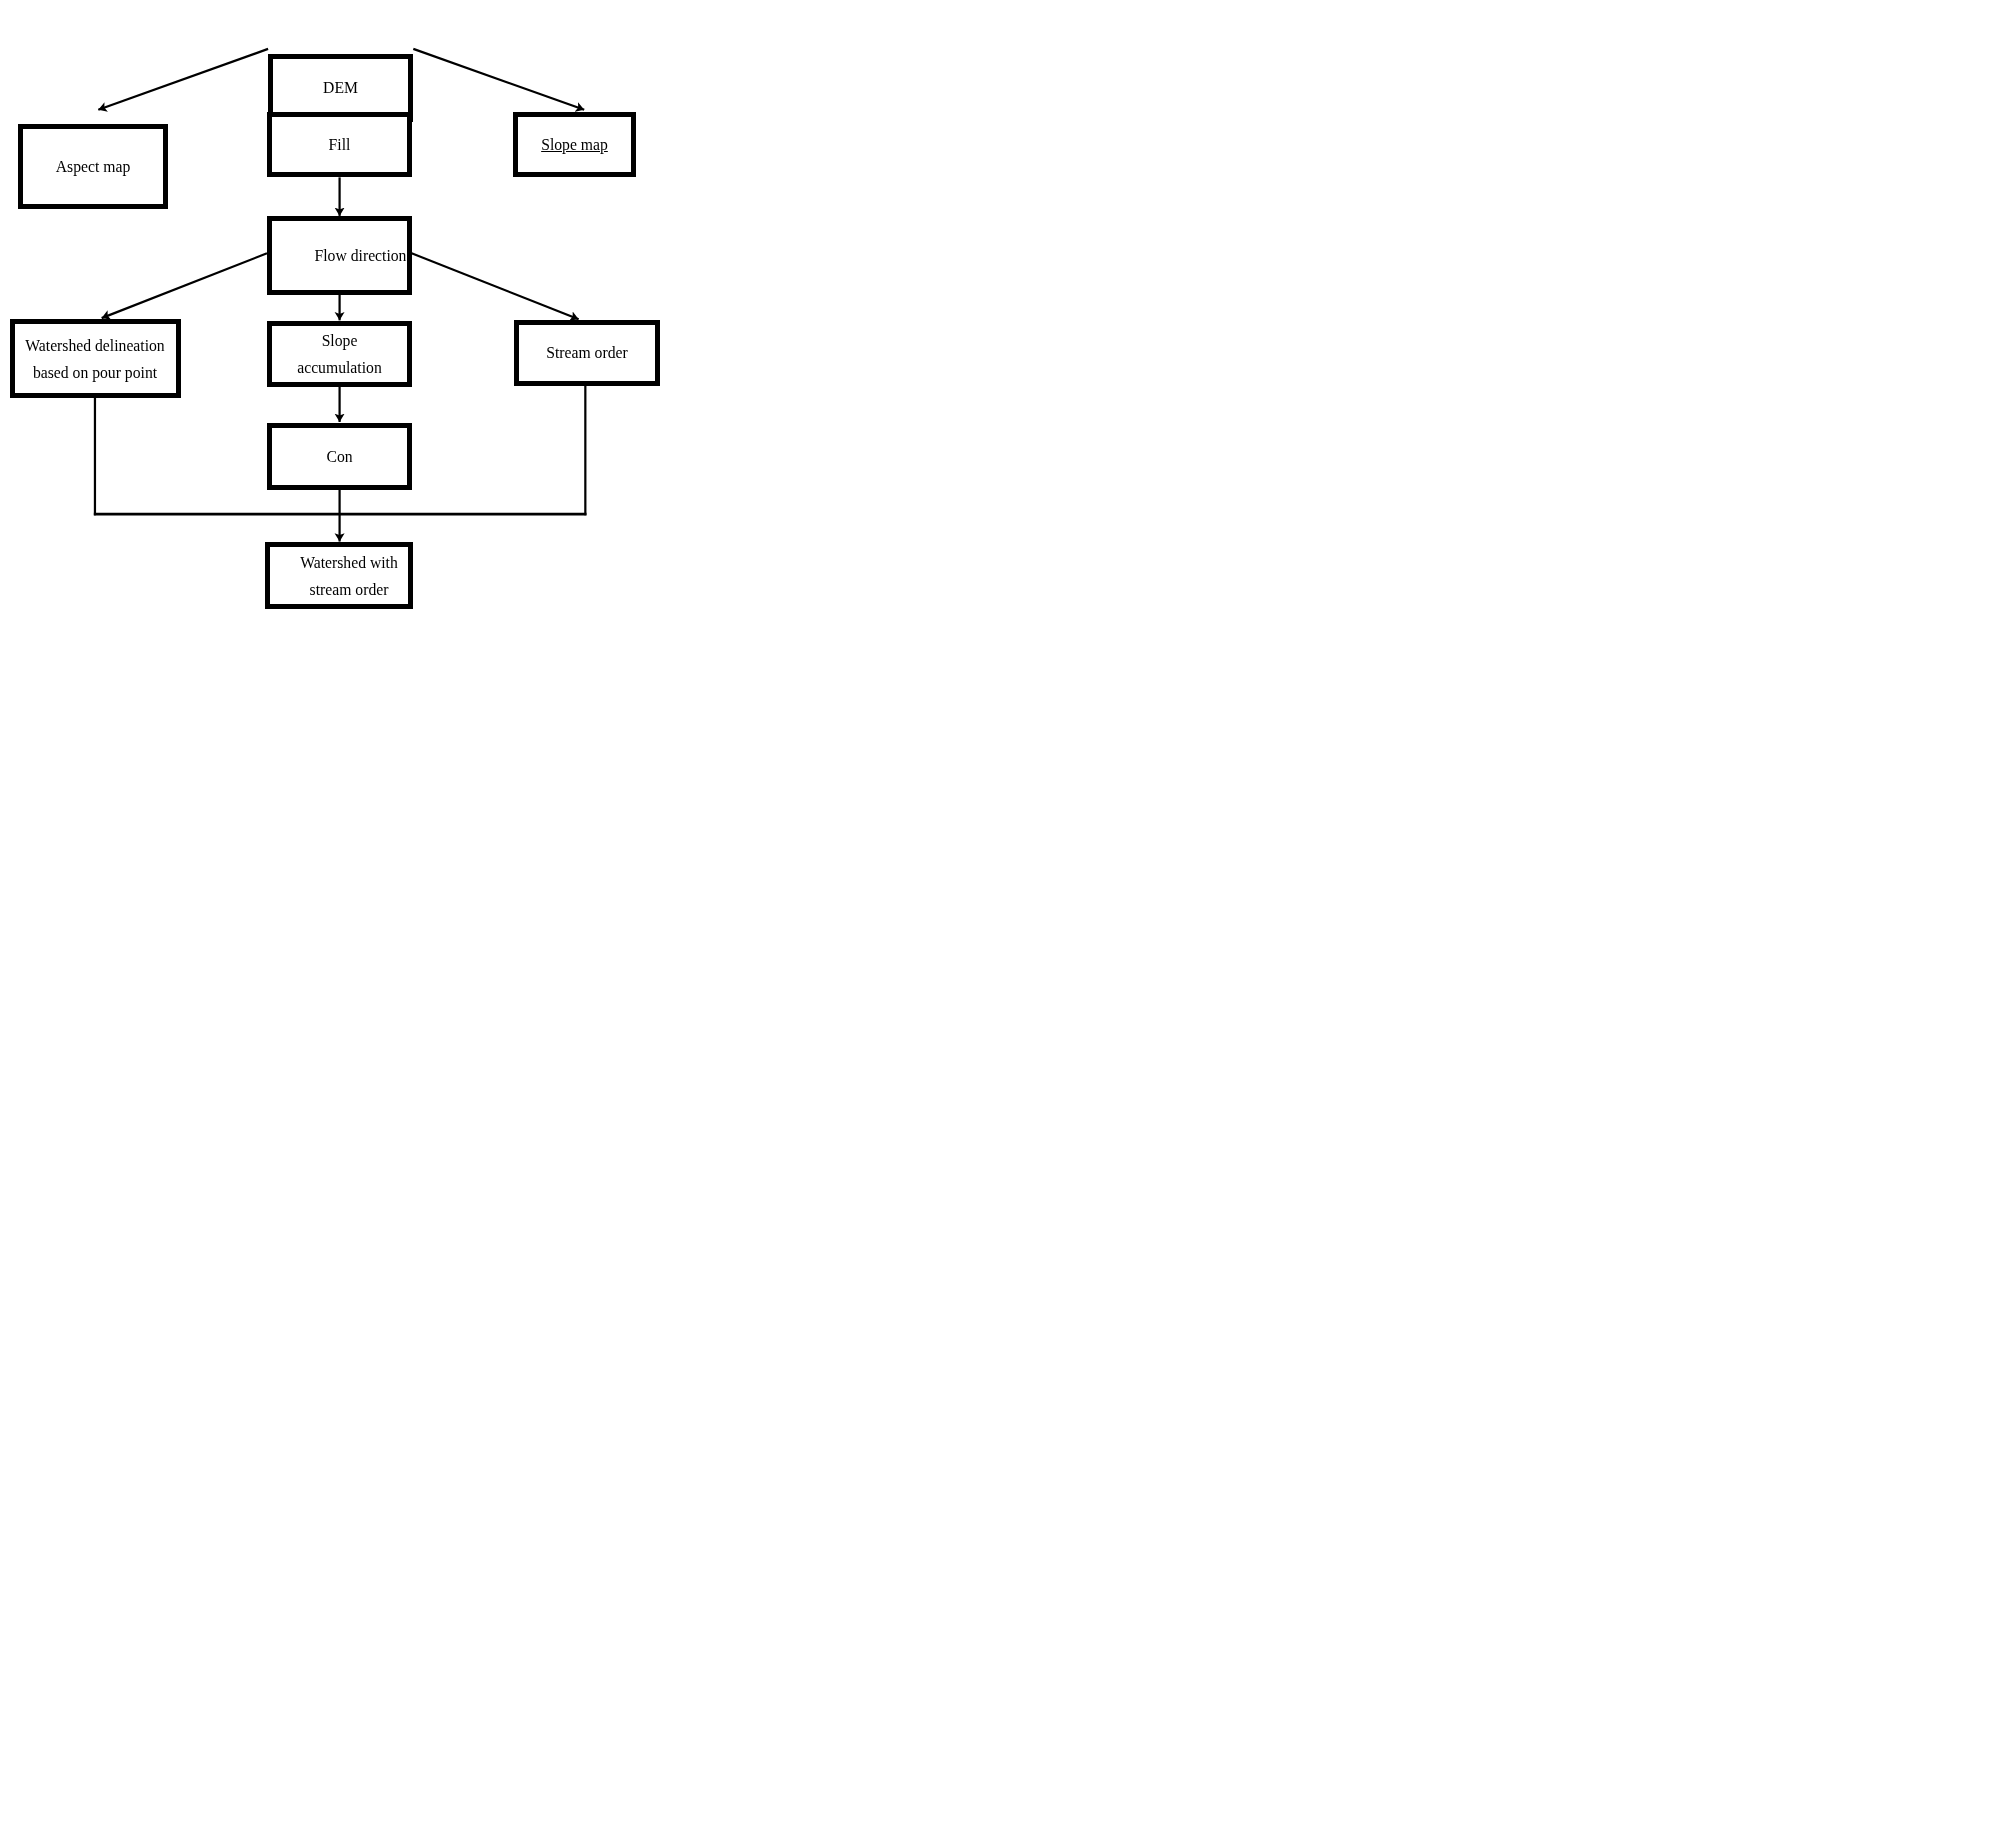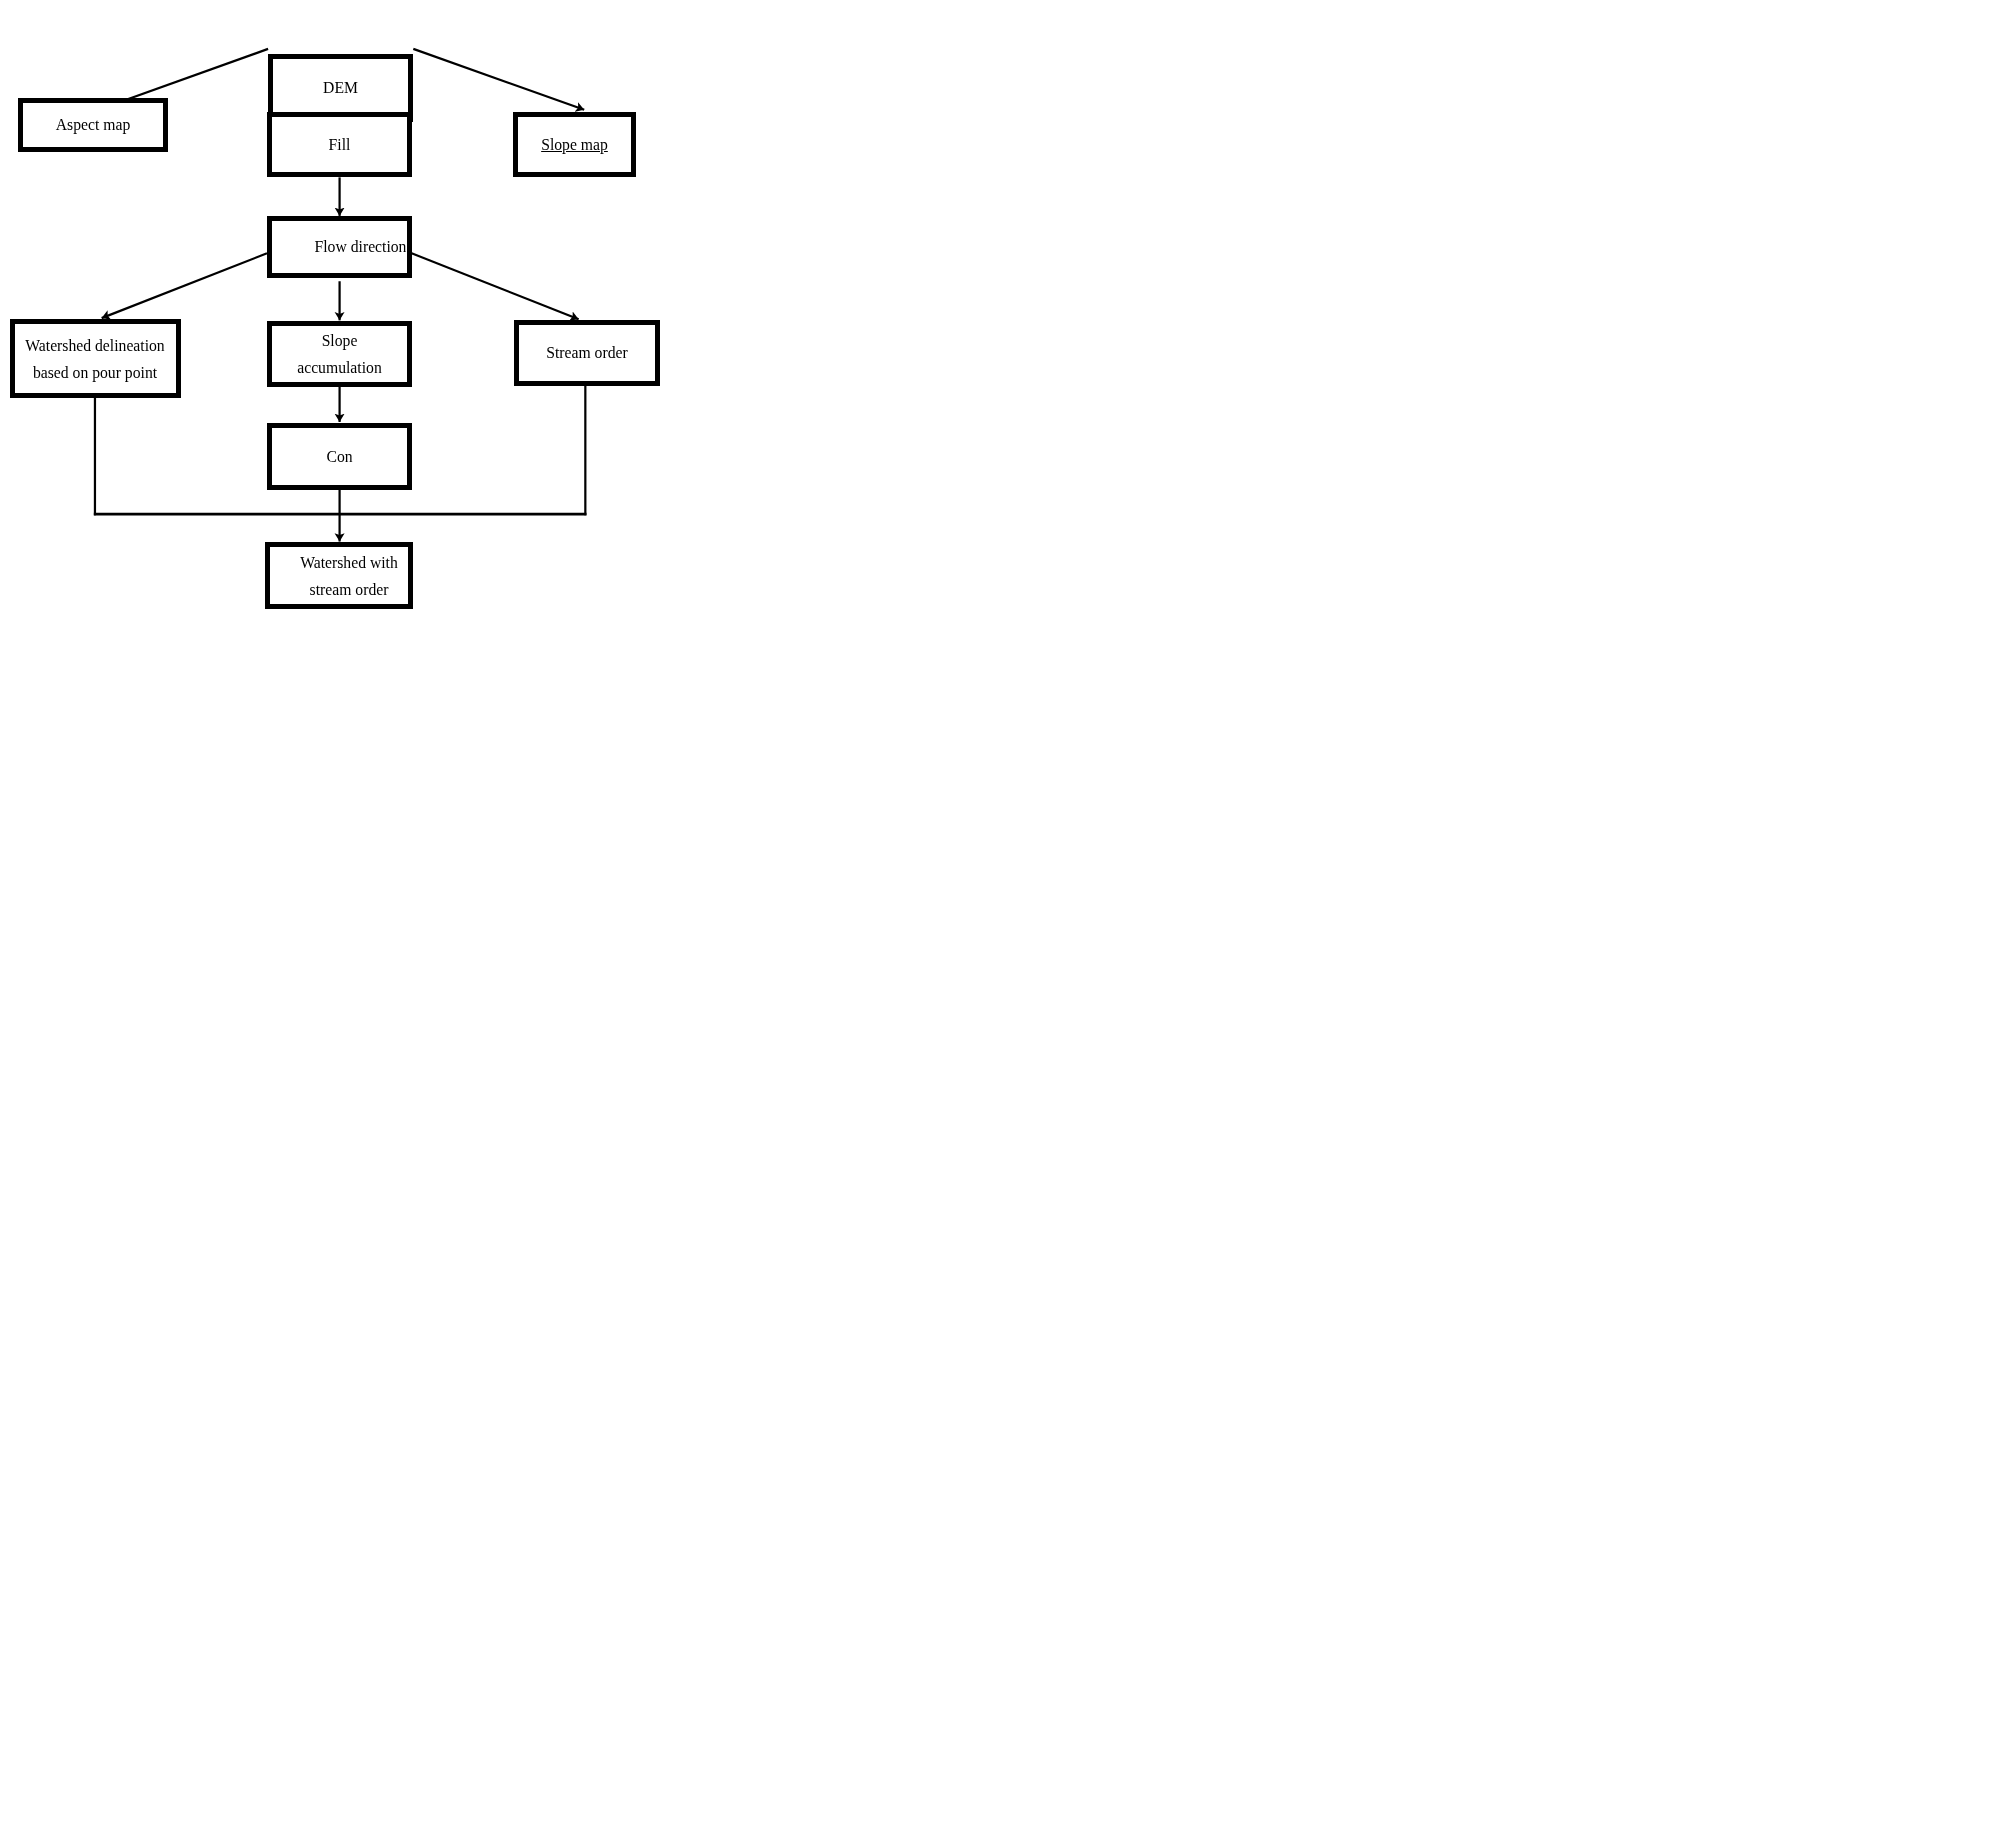--- a/index.html
+++ b/index.html
@@ -32,24 +32,24 @@
     align-items: center;
     justify-content: center;
     text-align: center;
     font-size: 15.7px;
     line-height: 1.25;
   }
   .node span { display: block; white-space: nowrap; }
   .node.twoline { line-height: 27px; }
 
   .node-dem        { left: 268px; top: 6.1px;  width: 145px; height: 68px; margin-top: 48px; }
-  .node-aspect     { left: 18px;  top: 98px; width: 150px; height: 54px; }
+  .node-aspect     { left: 18px;  top: 124px; width: 150px; height: 85px; }
   .node-fill       { left: 267px; top: 112px; width: 145px; height: 65px; }
   .node-slope      { left: 513px; top: 112px; width: 123px; height: 65px; text-decoration: underline; }
-  .node-flowdir    { left: 267px; top: 216px; width: 145px; height: 62px; padding-left: 42px; }
+  .node-flowdir    { left: 267px; top: 216px; width: 145px; height: 79px; padding-left: 42px; }
   .node-watershed  { left: 9.5px;  top: 319px; width: 171px; height: 79px; }
   .node-flowacc    { left: 267px; top: 321px; width: 145px; height: 66px; }
   .node-streamord  { left: 514px; top: 320px; width: 146px; height: 66px; }
   .node-con        { left: 267px; top: 423px; width: 145px; height: 67px; text-align: center; }
   .node-wso        { left: 265px; top: 542px; width: 148px; height: 67px; padding-left: 20px; }
 </style>
 </head>
 <body>
 
 <div class="canvas">

